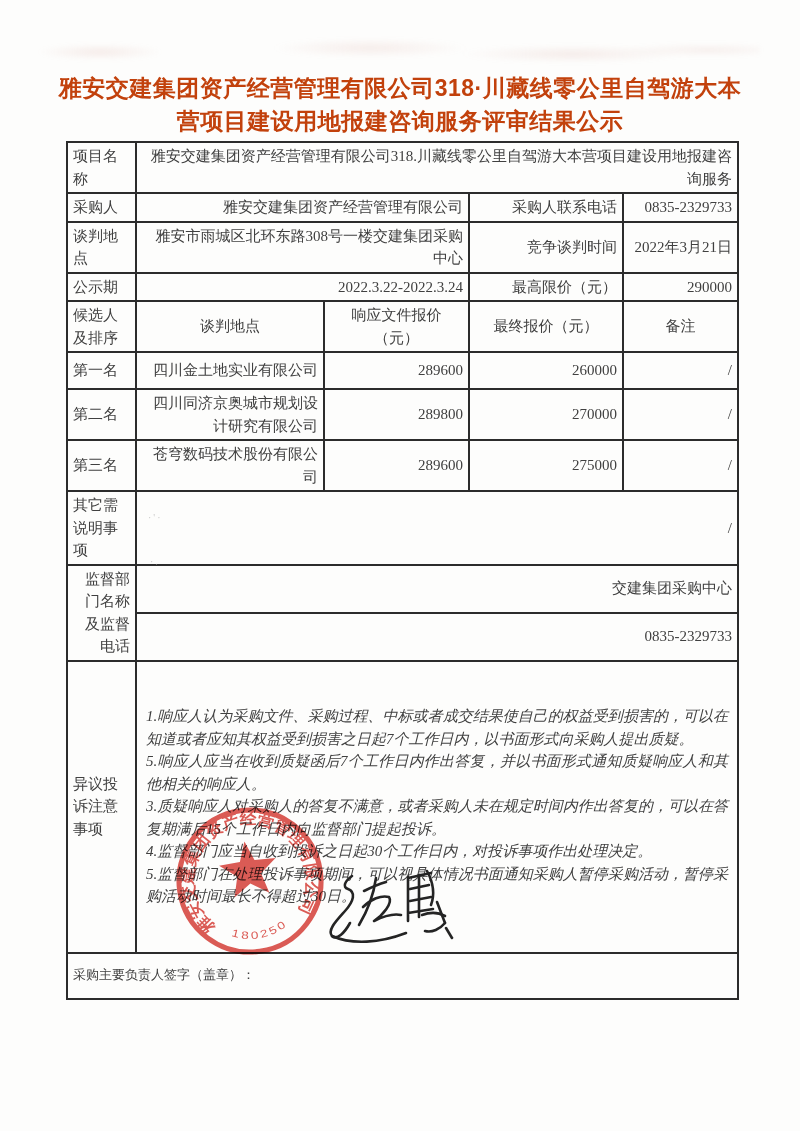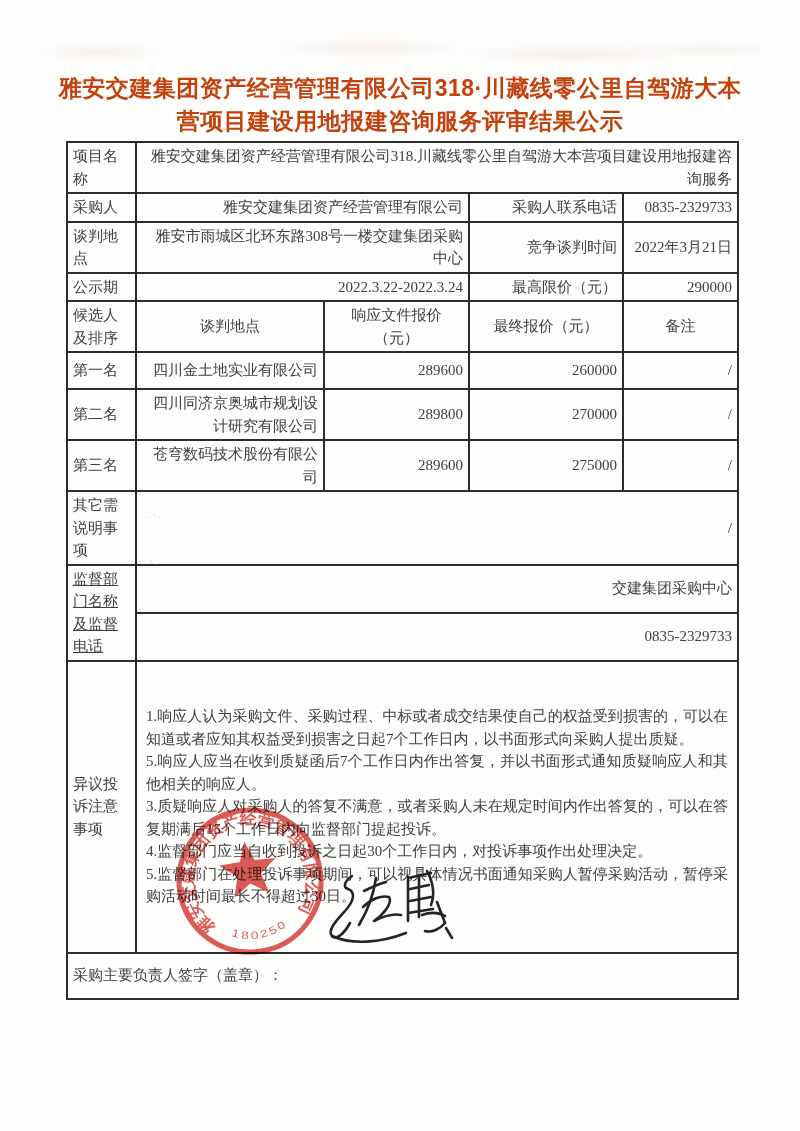--- a/index.html
+++ b/index.html
@@ -26,28 +26,28 @@
   table.doc{
     position:absolute;top:141px;left:66px;width:671px;
     border-collapse:collapse;table-layout:fixed;
     font-size:15px;line-height:1.5;color:#404040;
   }
   table.doc td{
     border:2px solid #2c2c2c;padding:2px 5px;vertical-align:middle;
     overflow:hidden;
   }
   td.lab{text-align:left;padding-left:4px;padding-right:2px;}
-  td.lab-c{text-align:left;padding-left:2px;padding-right:2px;text-decoration:underline;}
+  td.lab-c{text-align:right;padding-left:2px;padding-right:2px;}
   td.val{text-align:right;}
   td.ctr{text-align:right;}
   td.hdr{text-align:center;}
   td.objection-body{vertical-align:middle;}
   .obj-wrap{padding:4px 4px 4px 4px;text-align:justify;}
-  .obj-wrap p{margin:0;}
-  .sign-cell{font-size:15px;padding-left:6px;}
+  .obj-wrap p{margin:0;font-style:italic;}
+  .sign-cell{font-size:13px;padding-left:6px;font-family:Liberation Mono, monospace;}
   .smudge{position:absolute;color:#9a9a9a;opacity:.55;font-size:10px;letter-spacing:2px;}
   .seal-svg{position:absolute;left:160px;top:791px;width:180px;height:180px;
     mix-blend-mode:multiply;opacity:.88;}
   .sig-svg{position:absolute;left:318px;top:866px;width:140px;height:82px;}
 </style>
 </head>
 <body>
 
 <div class="page">
 

